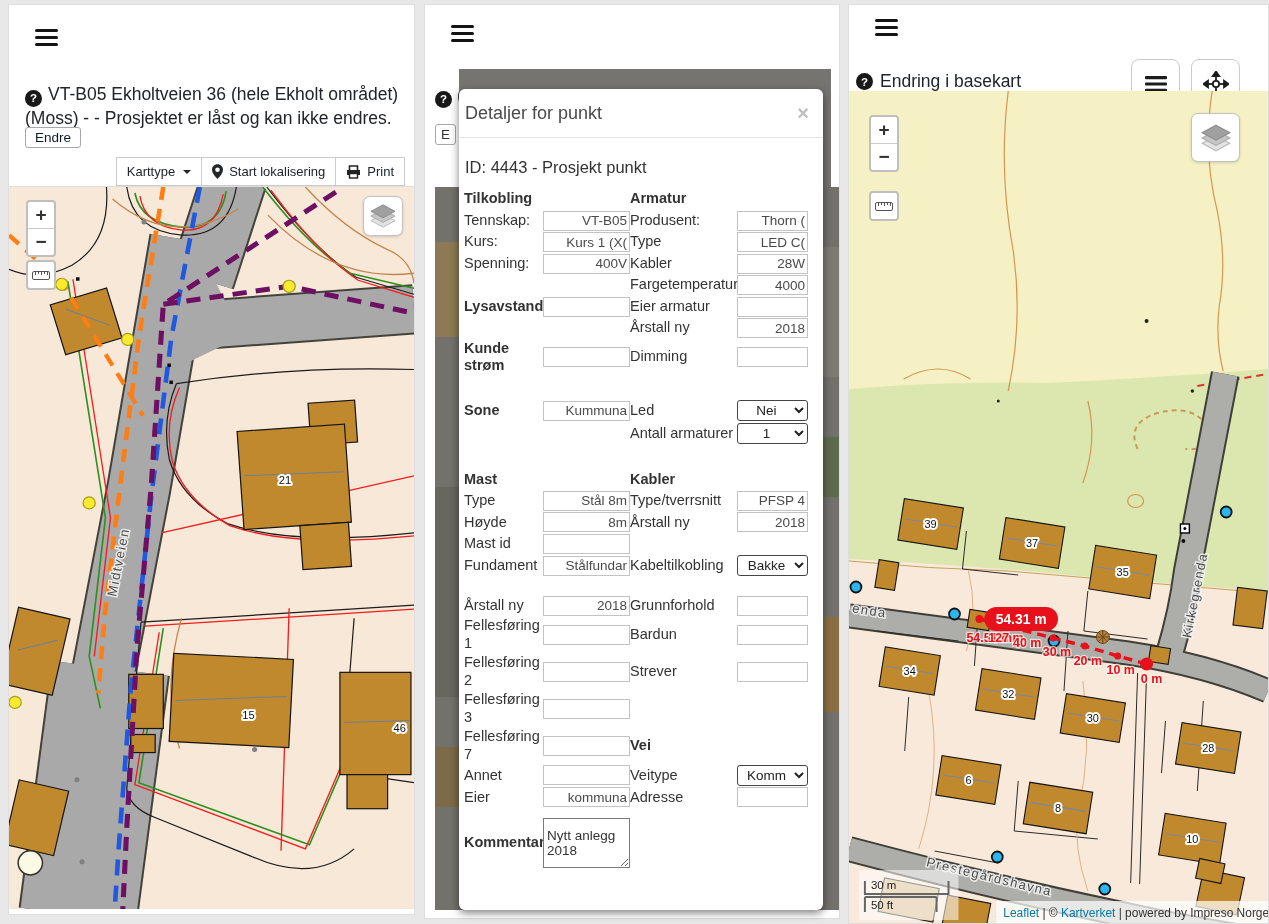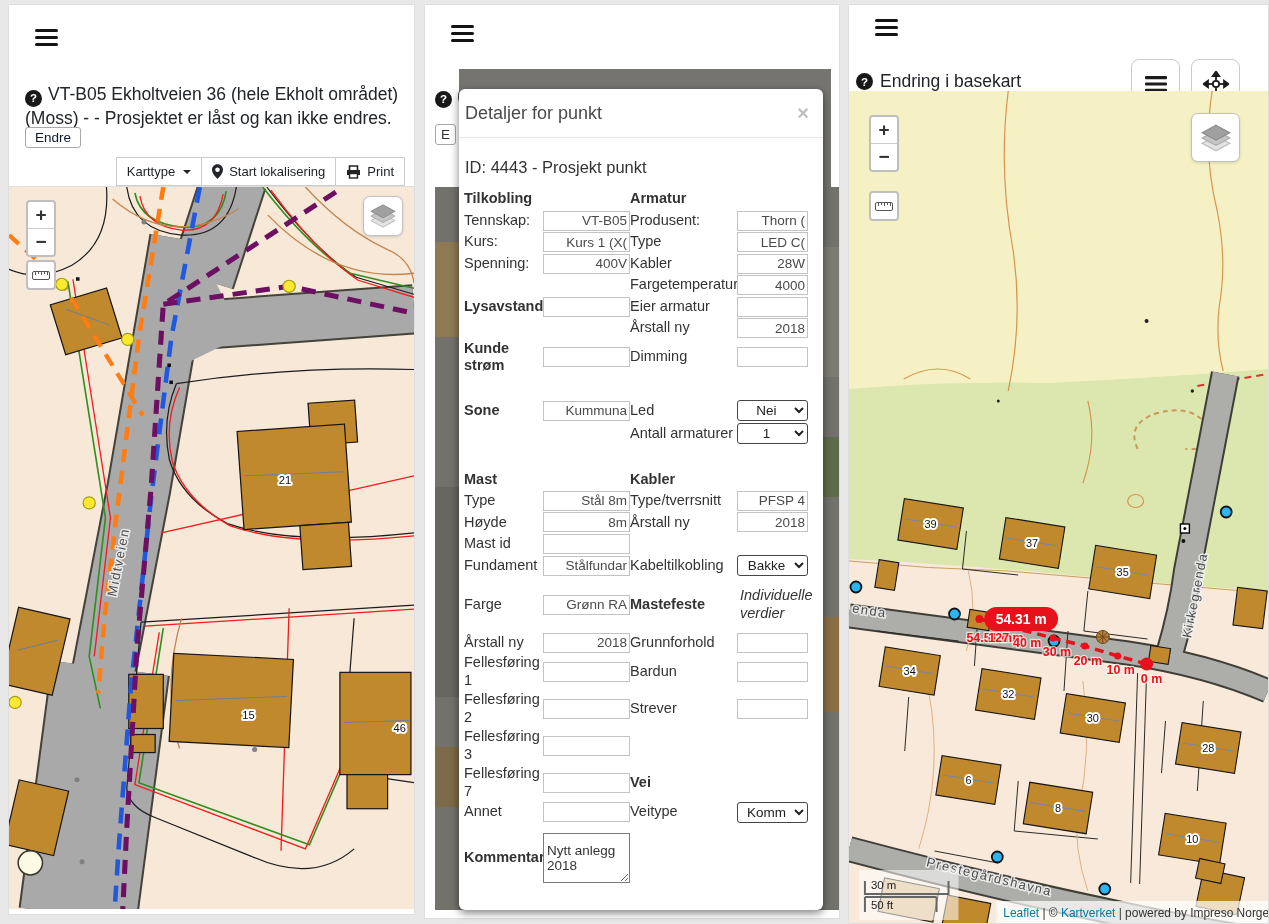--- a/index.html
+++ b/index.html
@@ -369,26 +369,20 @@
               <div class="fx"></div>
               <div class="fx"></div>
             </div>
             <div class="f-row">
               <div class="fl">Fundament</div>
               <input class="fi" value="Stålfundar" style="">
               <div class="fl">Kabeltilkobling</div>
               <select class="fs"><option>Bakke</option></select>
             </div>
             <div class="f-gapsm"></div>
-            <div class="f-row">
-              <div class="fl">Farge</div>
-              <input class="fi" value="Grønn RA" style="">
-              <div class="fh">Mastefeste</div>
-              <div class="fn">Individuelle verdier</div>
-            </div>
             <div class="f-gapsm"></div>
             <div class="f-row">
               <div class="fl">Årstall ny</div>
               <input class="fi" value="2018" style="">
               <div class="fl">Grunnforhold</div>
               <input class="fi" style="">
             </div>
             <div class="f-row">
               <div class="fl">Fellesføring 1</div>
               <input class="fi" style="">
@@ -411,20 +405,26 @@
               <div class="fl">Fellesføring 7</div>
               <input class="fi" style="">
               <div class="fh">Vei</div>
               <div class="fx"></div>
             </div>
             <div class="f-row">
               <div class="fl">Annet</div>
               <input class="fi" style="">
               <div class="fl">Veitype</div>
               <select class="fs"><option>Komm</option></select>
+            </div>
+            <div class="f-row">
+              <div class="fl">Eier</div>
+              <input class="fi" value="kommuna" style="">
+              <div class="fl">Adresse</div>
+              <input class="fi" style="">
             </div>
             <div class="f-gapsm"></div>
             <div class="f-row">
               <div class="fl fb">Kommentar</div>
               <textarea class="fta" style="">Nytt anlegg
 2018</textarea>
               <div class="fx"></div>
               <div class="fx"></div>
             </div>
           </div>

